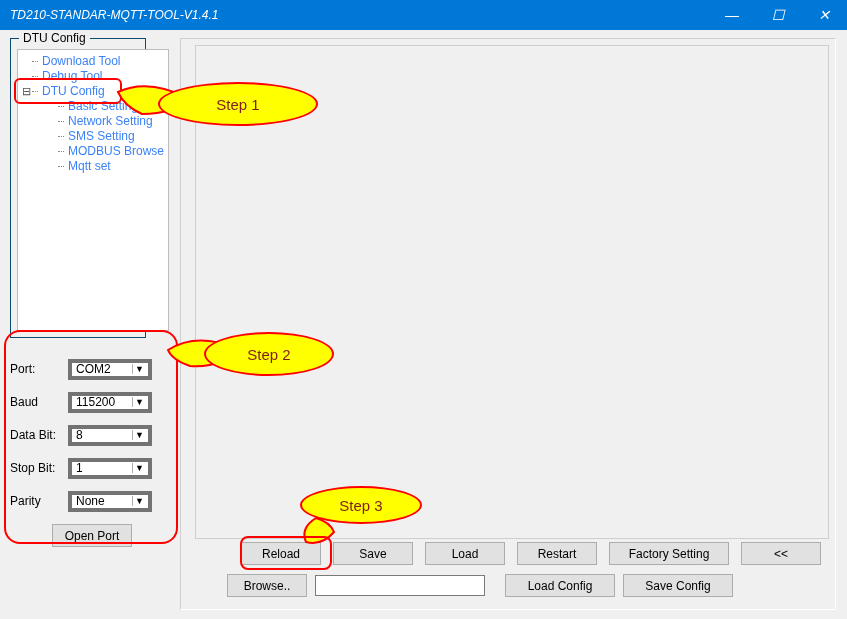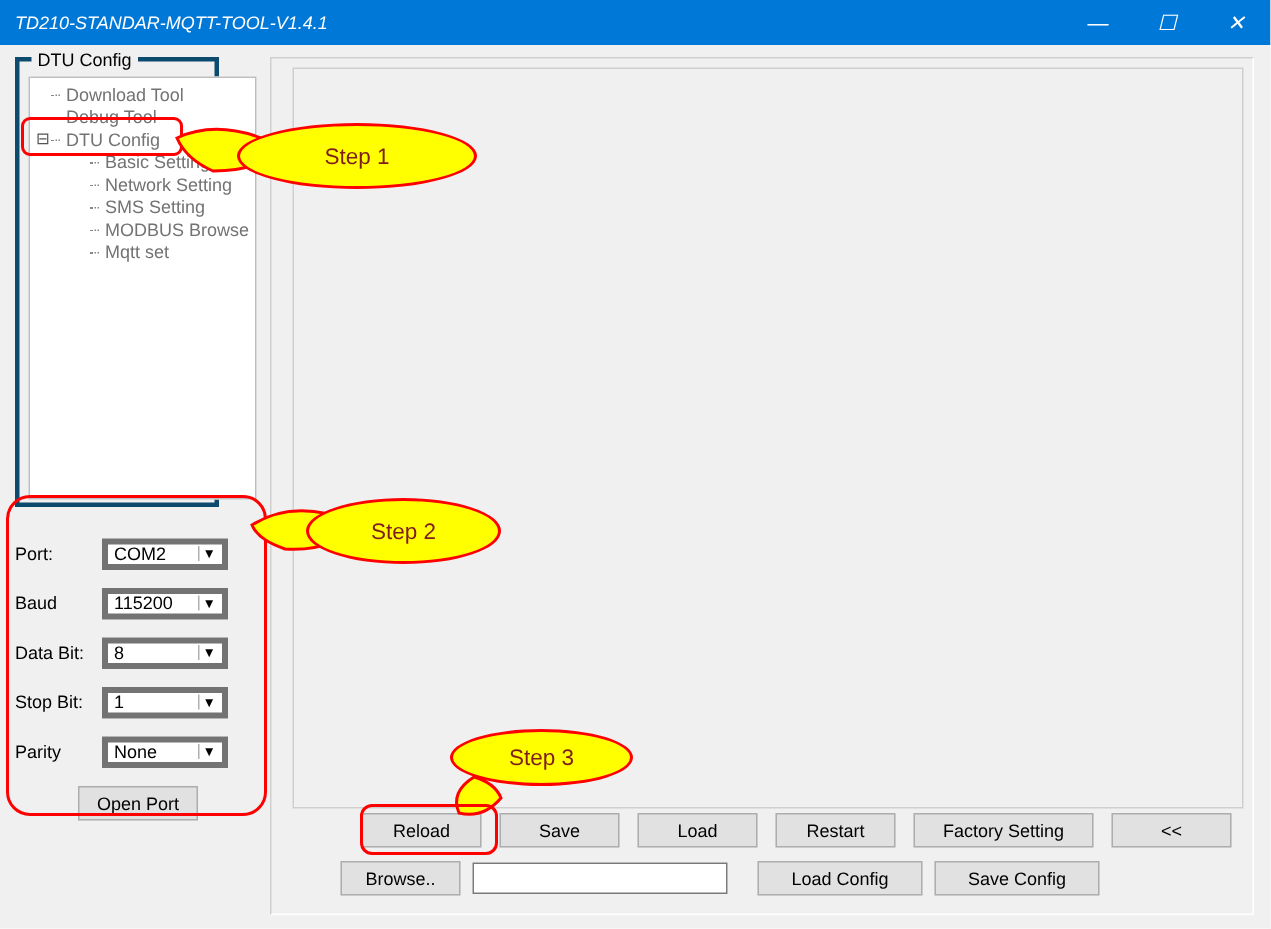--- a/index.html
+++ b/index.html
@@ -48,21 +48,21 @@
     left: 10px;
     top: 8px;
     width: 164px;
     height: 572px;
   }
   .tree-group {
     position: absolute;
     left: 0; top: 0;
     width: 136px;
     height: 300px;
-    border: 3px solid #0c4a6e;
+    border: 1px solid #0c4a6e;
     background: #f0f0f0;
   }
   .tree-group .group-label {
     position: absolute;
     top: -8px;
     left: 8px;
     background: #f0f0f0;
     padding: 0 4px;
     color: #000;
   }
@@ -71,21 +71,21 @@
     left: 6px; top: 10px;
     width: 152px;
     height: 282px;
     background: #fff;
     border: 1px solid #bdbdbd;
     padding: 4px 4px;
     overflow: hidden;
   }
   .tree-item {
     white-space: nowrap;
-    color: #737373;
+    color: #3b82f6;
     line-height: 15px;
     padding-left: 20px;
     position: relative;
   }
   .tree-item::before {
     content: "";
     position: absolute;
     left: 10px; top: 7px;
     width: 6px; height: 0;
     border-top: 1px dotted #888;

